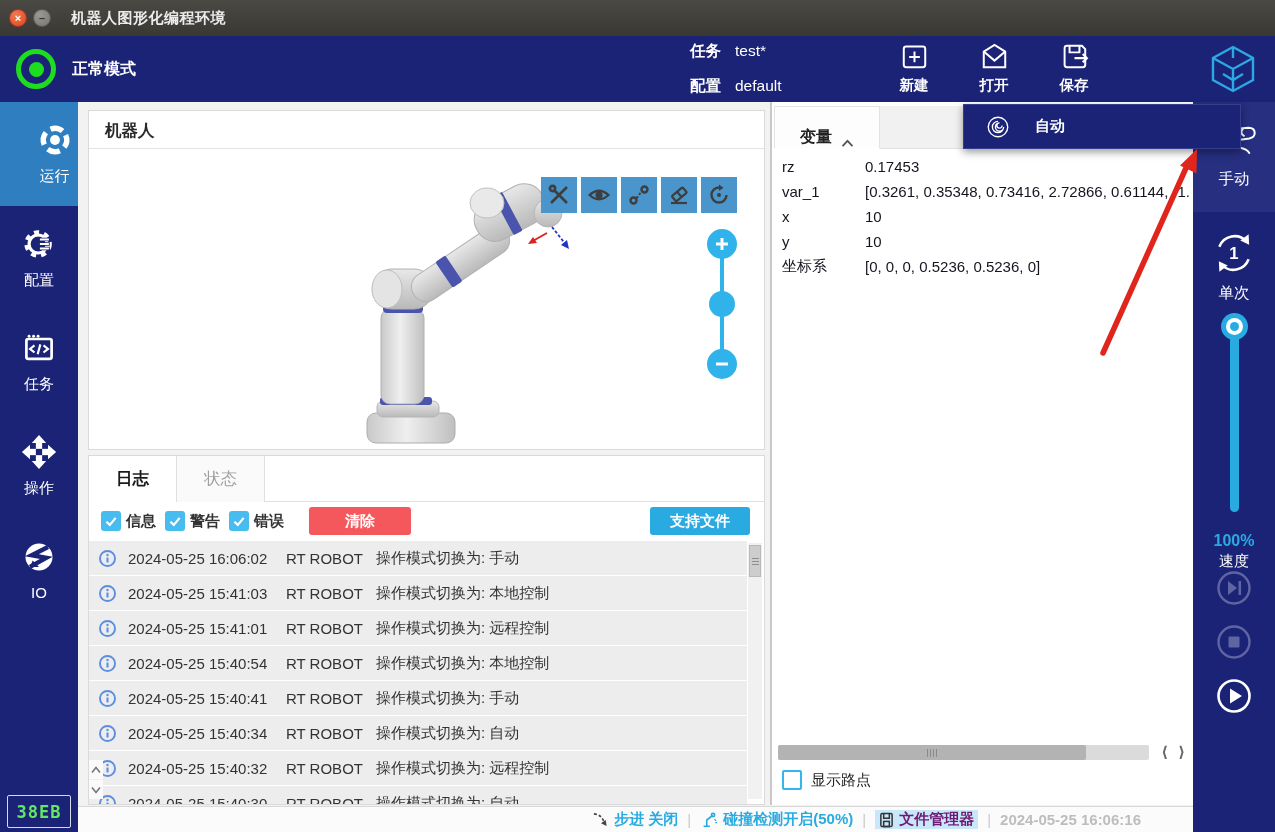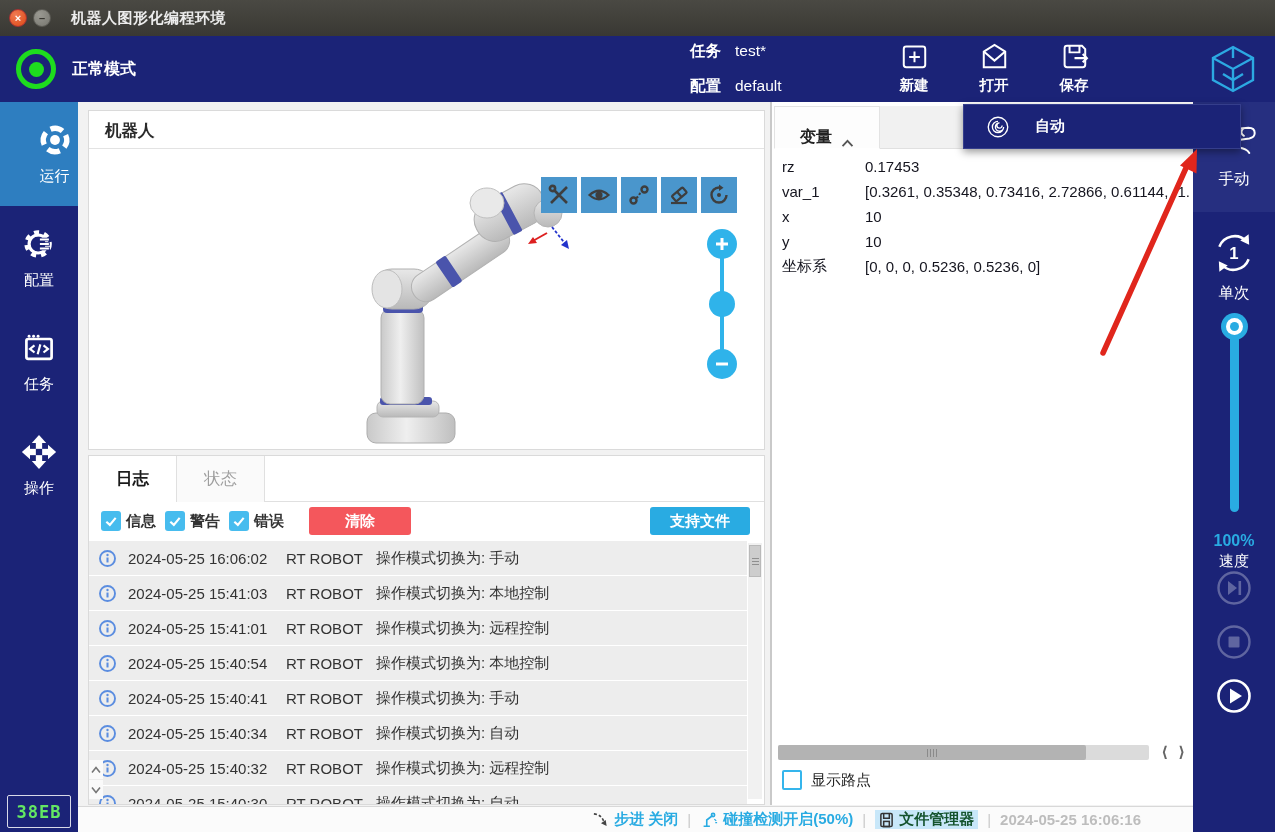--- a/index.html
+++ b/index.html
@@ -112,21 +112,21 @@
   .speed-txt { position:absolute; left:0; top:412px; width:82px; text-align:center;margin-top:18px; }
   .speed-pct { color:#29ABE2; font-weight:bold; font-size:16px; }
   .speed-lab { color:#fff; font-size:15px; margin-top:2px; }
   .pb { position:absolute; left:24px; width:34px; height:34px; cursor:pointer; }
 
   
   .statusbar { position:absolute; left:78px; top:806px; width:1115px; height:26px; background:#FBFBFB; border-top:1px solid #D8D8D8;
     display:flex; align-items:center; justify-content:flex-end; padding-right:52px; gap:9px; font-size:15px; font-weight:bold; }
   .sb-group { display:flex; align-items:center; gap:5px; color:#29ABE2; cursor:pointer; }
   .sb-sep { color:#C9C9C9; font-weight:normal; }
-  .sb-fm { background:#C8E7F9; padding:0 4px; display:flex; align-items:center; gap:5px; color:#14532d; cursor:pointer;justify-content:flex-end; }
+  .sb-fm { background:#C8E7F9; padding:0 4px; display:flex; align-items:center; gap:5px; color:#701a75; cursor:pointer;justify-content:flex-end; }
   .sb-time { color:#BDBDBD; }
 
   .arrow-overlay { position:absolute; left:0; top:0; width:1275px; height:832px; z-index:60; pointer-events:none; }
 </style>
 </head>
 <body>
 
 <div id="app">
 
   <div class="titlebar">
@@ -216,20 +216,28 @@
       <svg width="36" height="36" viewBox="0 0 40 40" fill="#fff">
         <polygon points="20,1 12,10 28,10"></polygon>
           <polygon points="20,39 12,30 28,30"></polygon>
         <polygon points="1,20 10,12 10,28"></polygon>
           <polygon points="39,20 30,12 30,28"></polygon>
         <rect x="16.5" y="9" width="7" height="22"></rect>
           <rect x="9" y="16.5" width="22" height="7"></rect>
         <rect x="16.5" y="16.5" width="7" height="7" fill="#1B2377"></rect>
       </svg>
       <span>操作</span>
+    </div>
+    <div class="nav-item">
+      <svg width="36" height="36" viewBox="0 0 40 40">
+        <circle cx="20" cy="20" r="15" fill="#fff"></circle>
+        <path d="M30 9 L12 18 L28 21 L10 31" fill="none" stroke="#1B2377" stroke-width="5"></path>
+        <polygon points="10,31 20,31 13,24" fill="#1B2377"></polygon>
+      </svg>
+      <span>IO</span>
     </div>
     <div class="devcode">38EB</div>
   </div>
 
   <div class="robot-panel">
     <div class="panel-title">机器人</div>
 
     <svg style="position:absolute;left:262px;top:50px" width="225" height="285" viewBox="0 0 225 285">
       <defs>
         <linearGradient id="gA" x1="0" y1="0" x2="1" y2="0">

